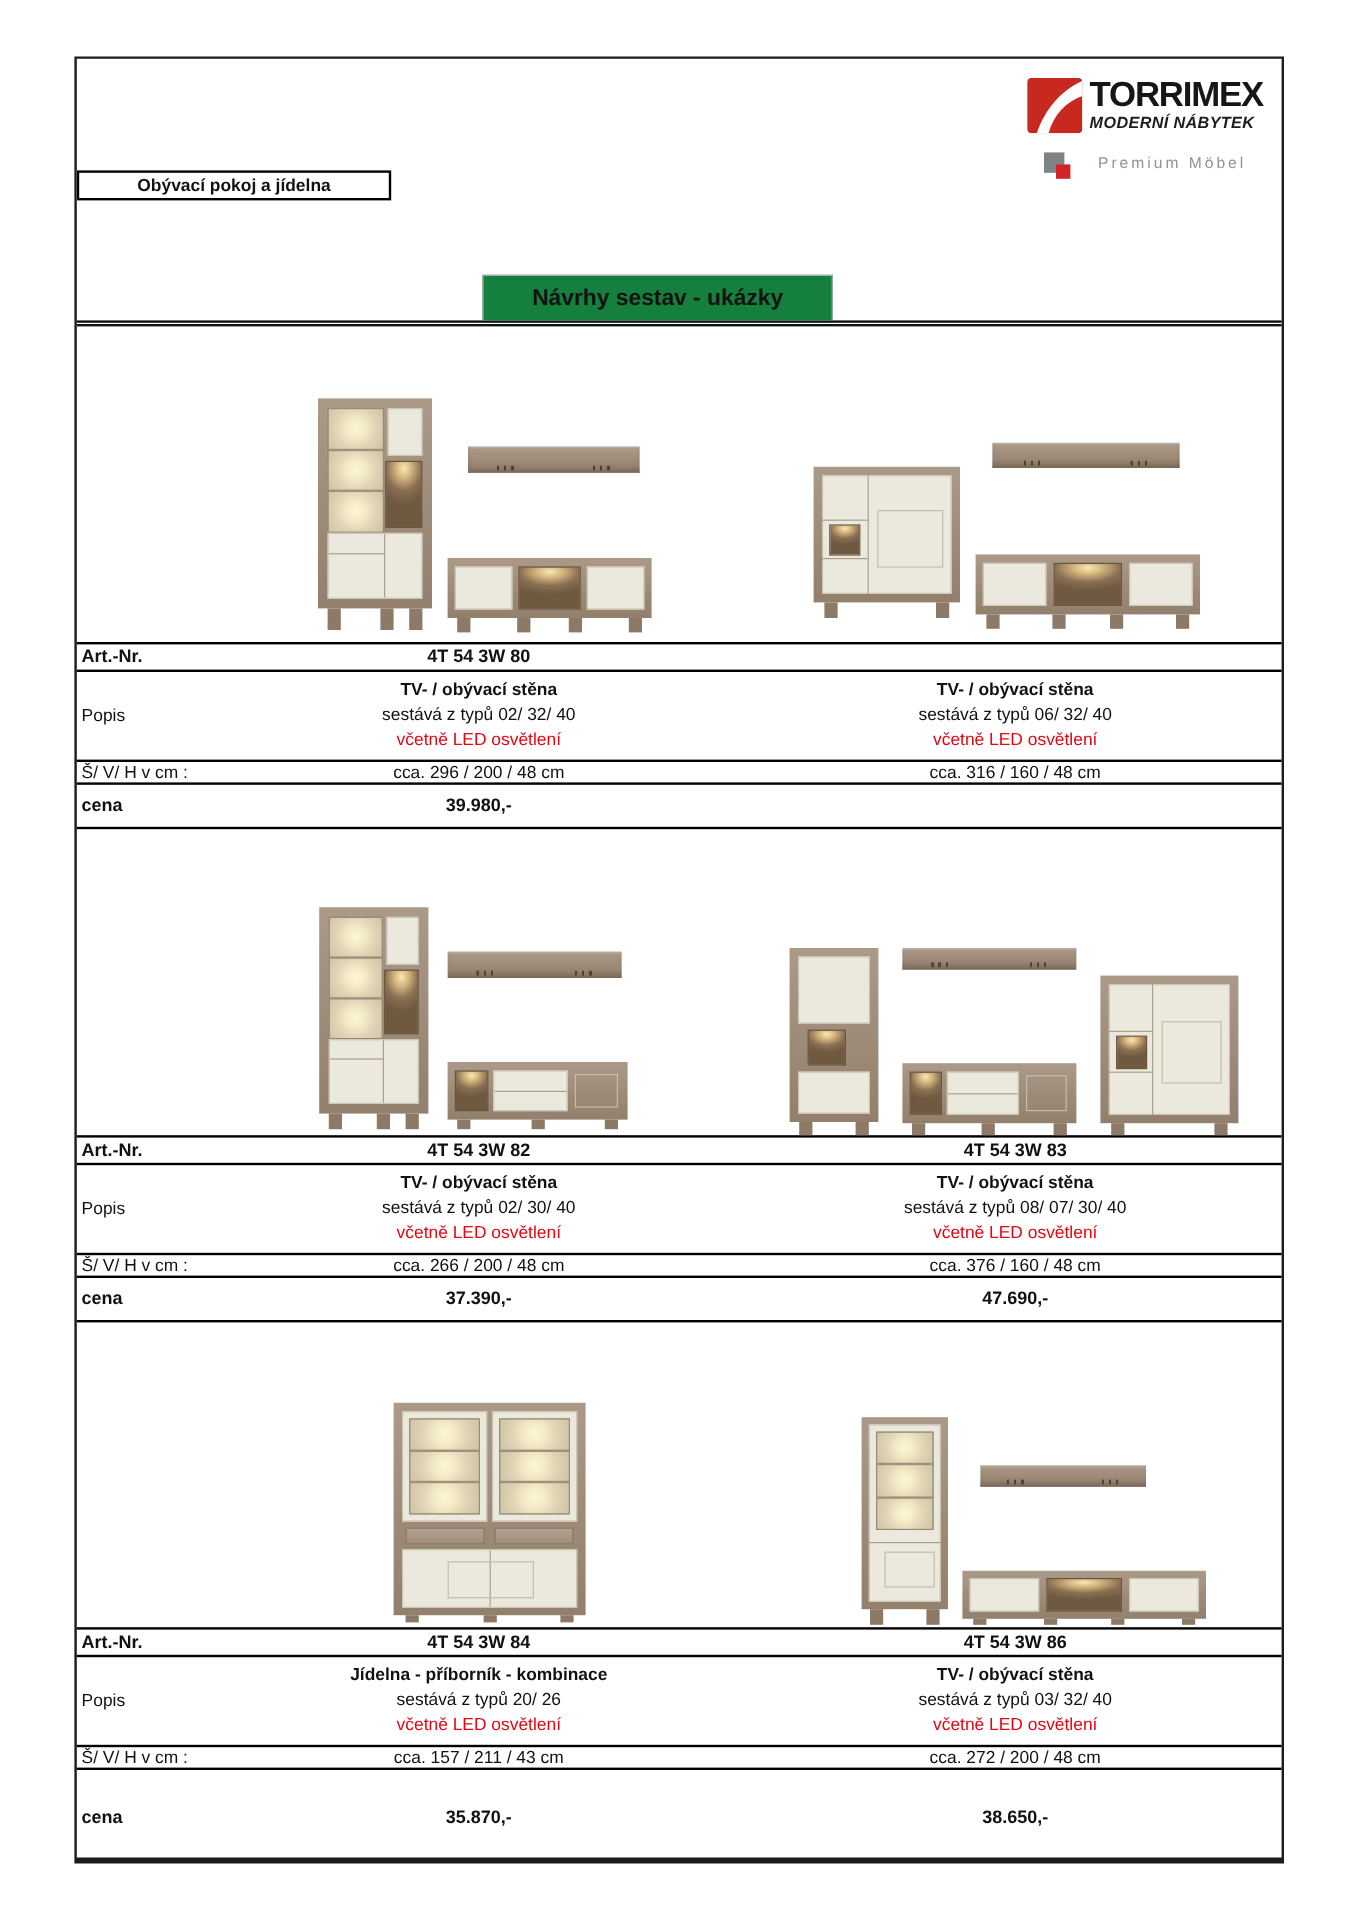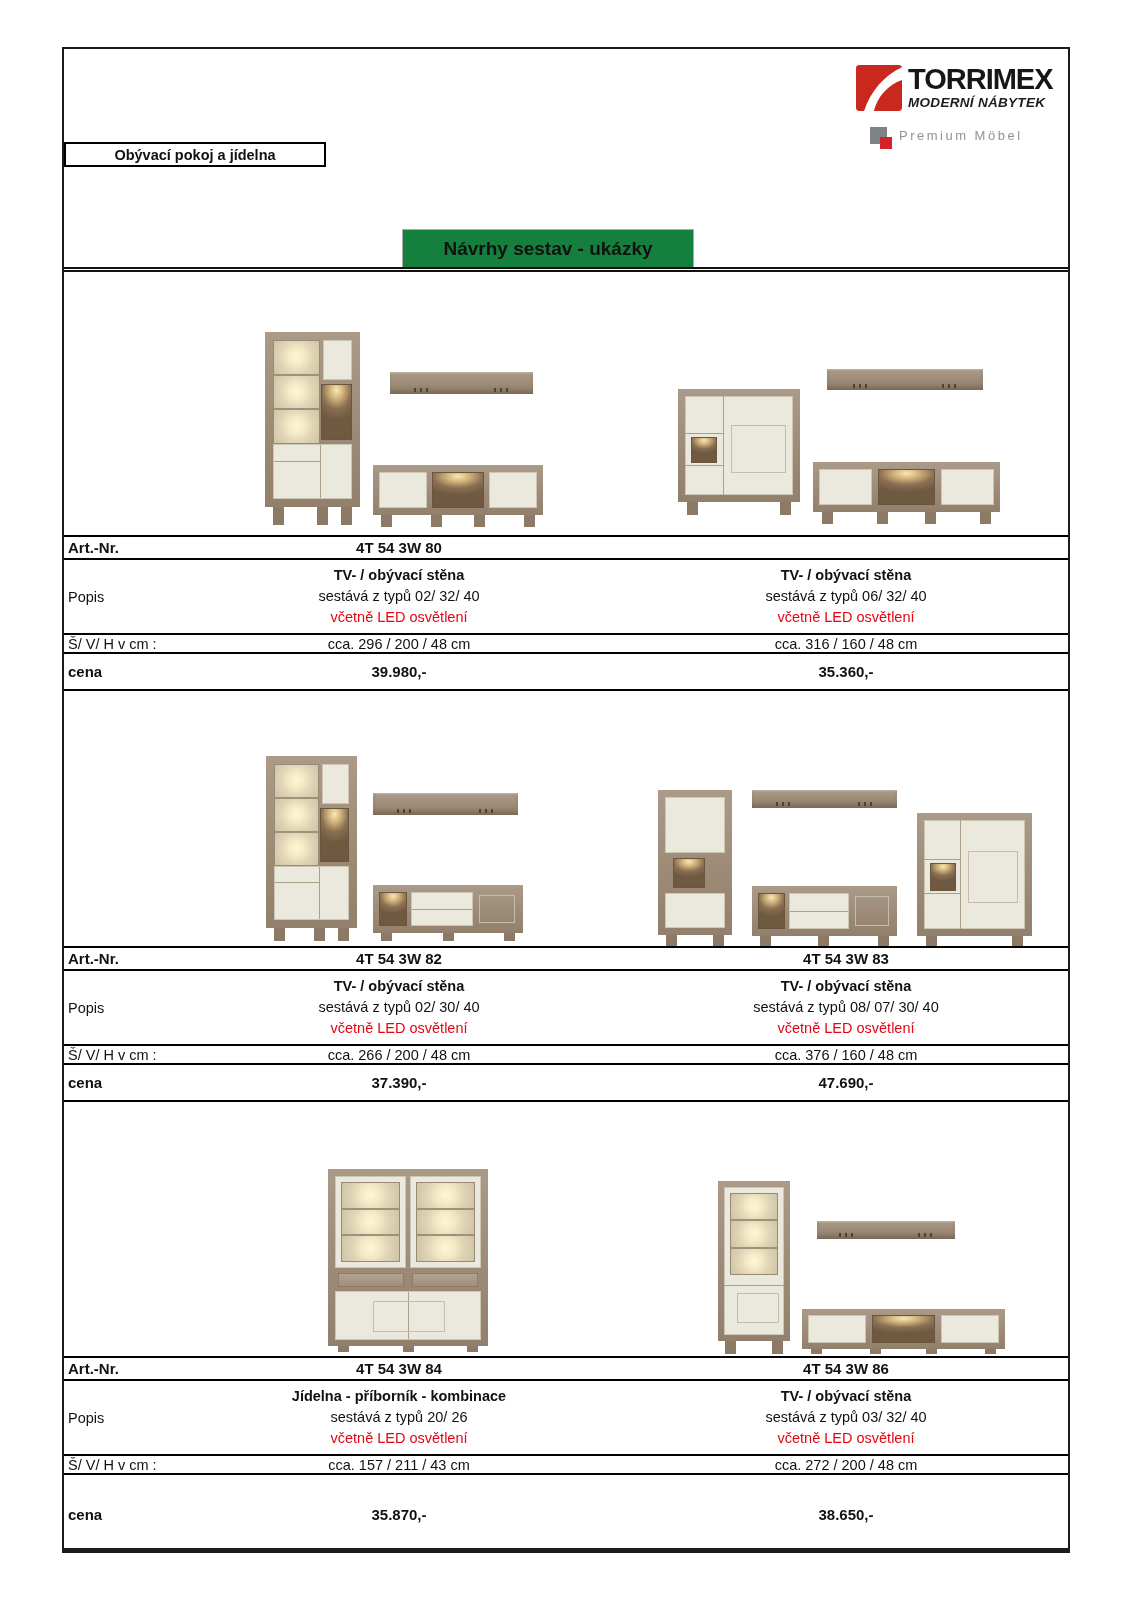--- a/index.html
+++ b/index.html
@@ -24,21 +24,21 @@
     position:absolute; left:0; top:93px; width:262px; height:25px;
     border:2px solid #000; background:#fff;
     display:flex; align-items:center; justify-content:center;
     font-size:14.5px; font-weight:bold;
   }
   .logo { position:absolute; right:22px; top:16px; width:190px; }
   .torrimex { display:flex; gap:6px; align-items:flex-start; }
   .t-icon { width:46px; height:46px; flex:0 0 auto; }
   .brand { font-size:29px; font-weight:bold; letter-spacing:-1px; line-height:1.0; color:#161616; }
   .tagline { font-size:13.5px; font-weight:bold; letter-spacing:.3px; color:#1d1d1d; margin-top:1px;font-style:italic; }
-  .premium { display:flex; align-items:center; gap:12px; margin-top:16px; margin-left:14px; }
+  .premium { display:flex; align-items:center; gap:28px; margin-top:16px; margin-left:14px; }
   .sq-g { width:17px; height:17px; background:#7e8486; position:relative; flex:0 0 auto; }
   .sq-r { position:absolute; right:-5px; bottom:-5px; width:12px; height:12px; background:#d2232a; }
   .premium-text { color:#8e9494; font-size:13px; letter-spacing:2.5px; white-space:nowrap; }
   .section-title {
     position:absolute; left:338px; bottom:0; width:292px; height:38px;
     background:#15803d; border:1px solid #ababab; border-bottom:none;
     display:flex; align-items:center; justify-content:center;
     font-size:19px; font-weight:bold;
   }
   
@@ -186,21 +186,20 @@
       </div>
     </div>
     <div class="grow dims">
       <div class="lbl">Š/ V/ H v cm :</div>
       <div class="val">cca. 296 / 200 / 48 cm</div>
       <div class="val">cca.  316 / 160 / 48 cm</div>
     </div>
     <div class="grow cena">
       <div class="lbl">cena</div>
       <div class="val">39.980,-</div>
-      <div class="val">35.360,-</div>
     </div>
   </div>
 
   <div class="section">
     <div class="images-row" style="height:255px">
 
       <div class="cell c1">
         <div class="fw wood" style="left:202px;top:65px;width:91px;height:172px">
           <div class="in glass3" style="left:8px;top:8px;width:45px;height:102px">
               <i class="dmd"></i>

